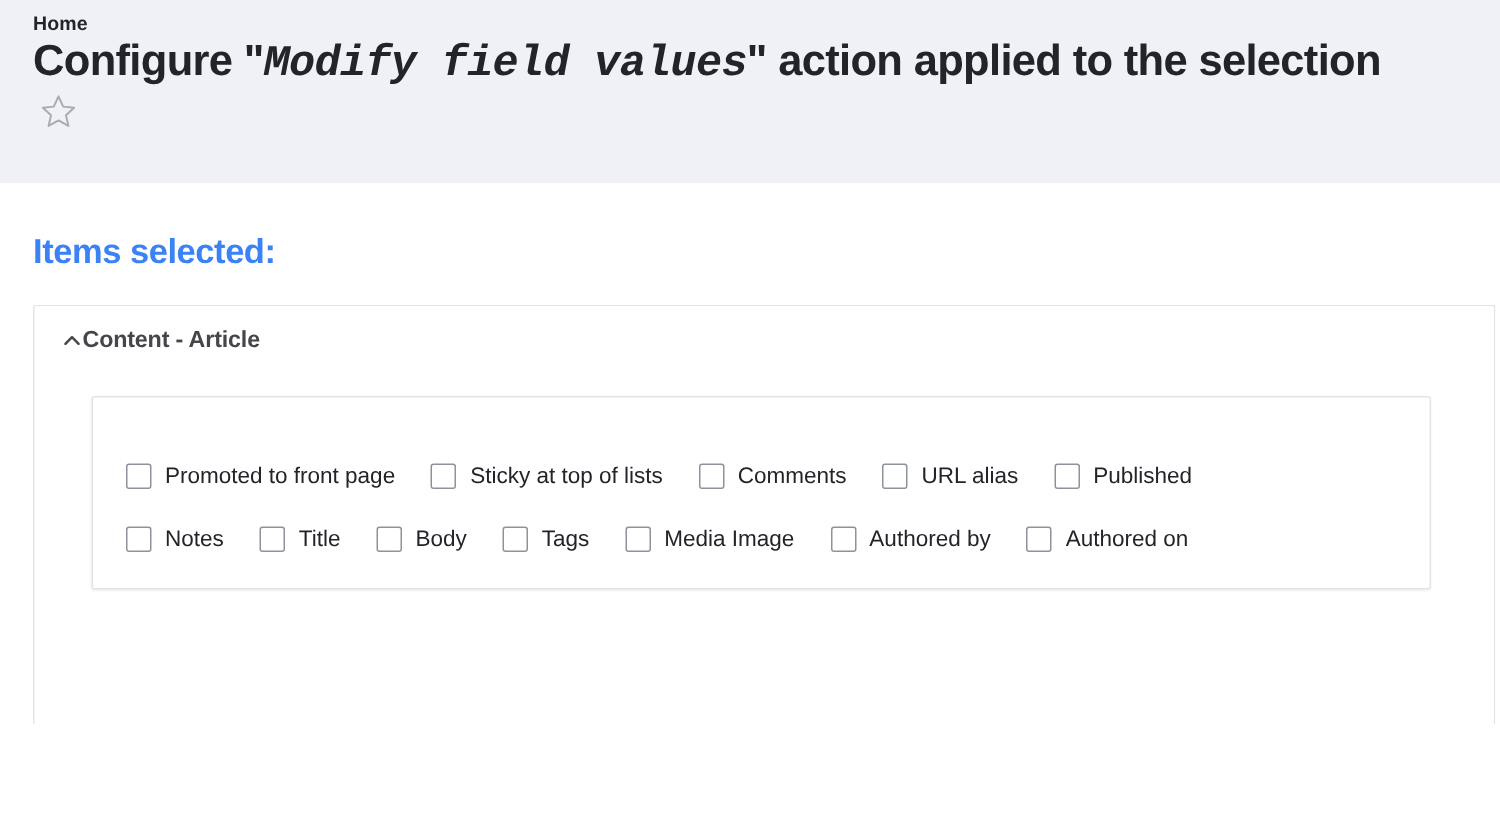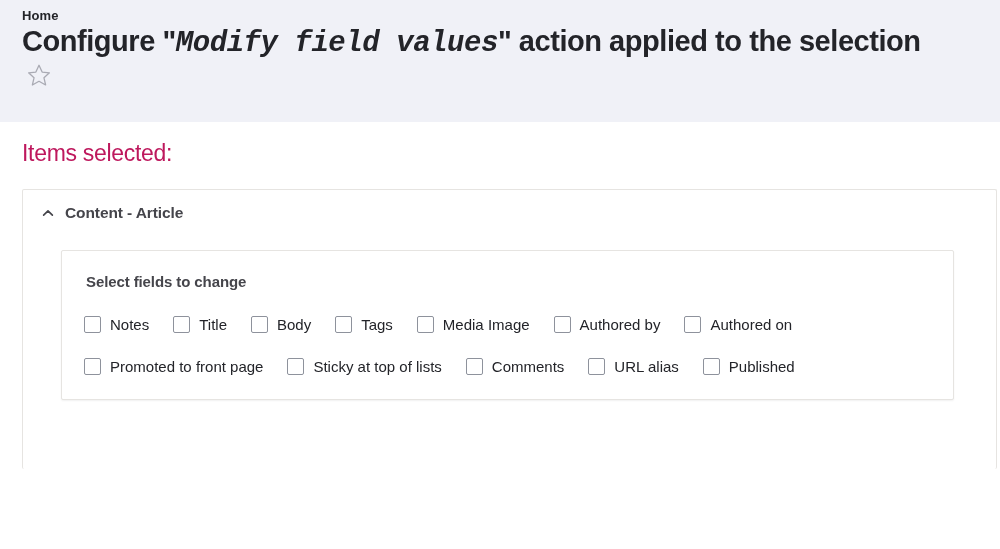--- a/index.html
+++ b/index.html
@@ -53,25 +53,25 @@
     cursor: pointer;
     line-height: 0;
   }
 
   
   .main {
     background: #ffffff;
     padding: 0;
   }
   .section-title {
-    margin: 18px 0 0 22px;
+    margin: 32px 0 0 22px;
     font-size: 23px;
-    font-weight: normal;
+    font-weight: bold;
     letter-spacing: -0.3px;
-    color: #be185d;
+    color: #3b82f6;
   }
   .items-list {
     margin: 10px 0 0 0;
     padding-left: 56px;
     list-style: disc;
   }
   .items-list li {
     font-size: 15.5px;
     line-height: 28px;
     color: #232429;
@@ -82,21 +82,20 @@
     margin: 22px 3px 0 22px;
     border: 1px solid #e6e4e1;
     border-bottom: none;
     background: #ffffff;
     border-radius: 2px;
     min-height: 280px;
   }
   .details-summary {
     display: flex;
     align-items: center;
-    gap: 10px;
     padding: 14px 16px 12px 18px;
     cursor: pointer;
     user-select: none;
   }
   .chevron {
     width: 14px;
     height: 14px;
     flex: none;
     color: #45454b;
   }
@@ -184,27 +183,49 @@
     <div class="details-summary">
       <span class="chevron">
         <svg width="14" height="14" viewBox="0 0 16 16" fill="none" stroke="#45454b" stroke-width="1.9" stroke-linecap="round" stroke-linejoin="round" aria-hidden="true">
           <polyline points="3,10.5 8,5.5 13,10.5"></polyline>
         </svg>
       </span>
       <span class="details-summary-label">Content - Article</span>
     </div>
 
     <div class="fieldset-card">
-      <div class="fieldset-legend">Select fields to change</div>
 
       <div class="checkbox-rows">
 
         <div class="checkbox-row">
           <label class="checkbox-item">
             <input type="checkbox" class="cb" style="">
+            <span class="cb-label">Promoted to front page</span>
+          </label>
+          <label class="checkbox-item">
+            <input type="checkbox" class="cb" style="">
+            <span class="cb-label">Sticky at top of lists</span>
+          </label>
+          <label class="checkbox-item">
+            <input type="checkbox" class="cb" style="">
+            <span class="cb-label">Comments</span>
+          </label>
+          <label class="checkbox-item">
+            <input type="checkbox" class="cb" style="">
+            <span class="cb-label">URL alias</span>
+          </label>
+          <label class="checkbox-item">
+            <input type="checkbox" class="cb" style="">
+            <span class="cb-label">Published</span>
+          </label>
+        </div>
+
+        <div class="checkbox-row">
+          <label class="checkbox-item">
+            <input type="checkbox" class="cb" style="">
             <span class="cb-label">Notes</span>
           </label>
           <label class="checkbox-item">
             <input type="checkbox" class="cb" style="">
             <span class="cb-label">Title</span>
           </label>
           <label class="checkbox-item">
             <input type="checkbox" class="cb" style="">
             <span class="cb-label">Body</span>
           </label>
@@ -216,43 +237,20 @@
             <input type="checkbox" class="cb" style="">
             <span class="cb-label">Media Image</span>
           </label>
           <label class="checkbox-item">
             <input type="checkbox" class="cb" style="">
             <span class="cb-label">Authored by</span>
           </label>
           <label class="checkbox-item">
             <input type="checkbox" class="cb" style="">
             <span class="cb-label">Authored on</span>
-          </label>
-        </div>
-
-        <div class="checkbox-row">
-          <label class="checkbox-item">
-            <input type="checkbox" class="cb" style="">
-            <span class="cb-label">Promoted to front page</span>
-          </label>
-          <label class="checkbox-item">
-            <input type="checkbox" class="cb" style="">
-            <span class="cb-label">Sticky at top of lists</span>
-          </label>
-          <label class="checkbox-item">
-            <input type="checkbox" class="cb" style="">
-            <span class="cb-label">Comments</span>
-          </label>
-          <label class="checkbox-item">
-            <input type="checkbox" class="cb" style="">
-            <span class="cb-label">URL alias</span>
-          </label>
-          <label class="checkbox-item">
-            <input type="checkbox" class="cb" style="">
-            <span class="cb-label">Published</span>
           </label>
         </div>
 
       </div>
     </div>
 
   </div>
 </div>
 
 </body></html>

